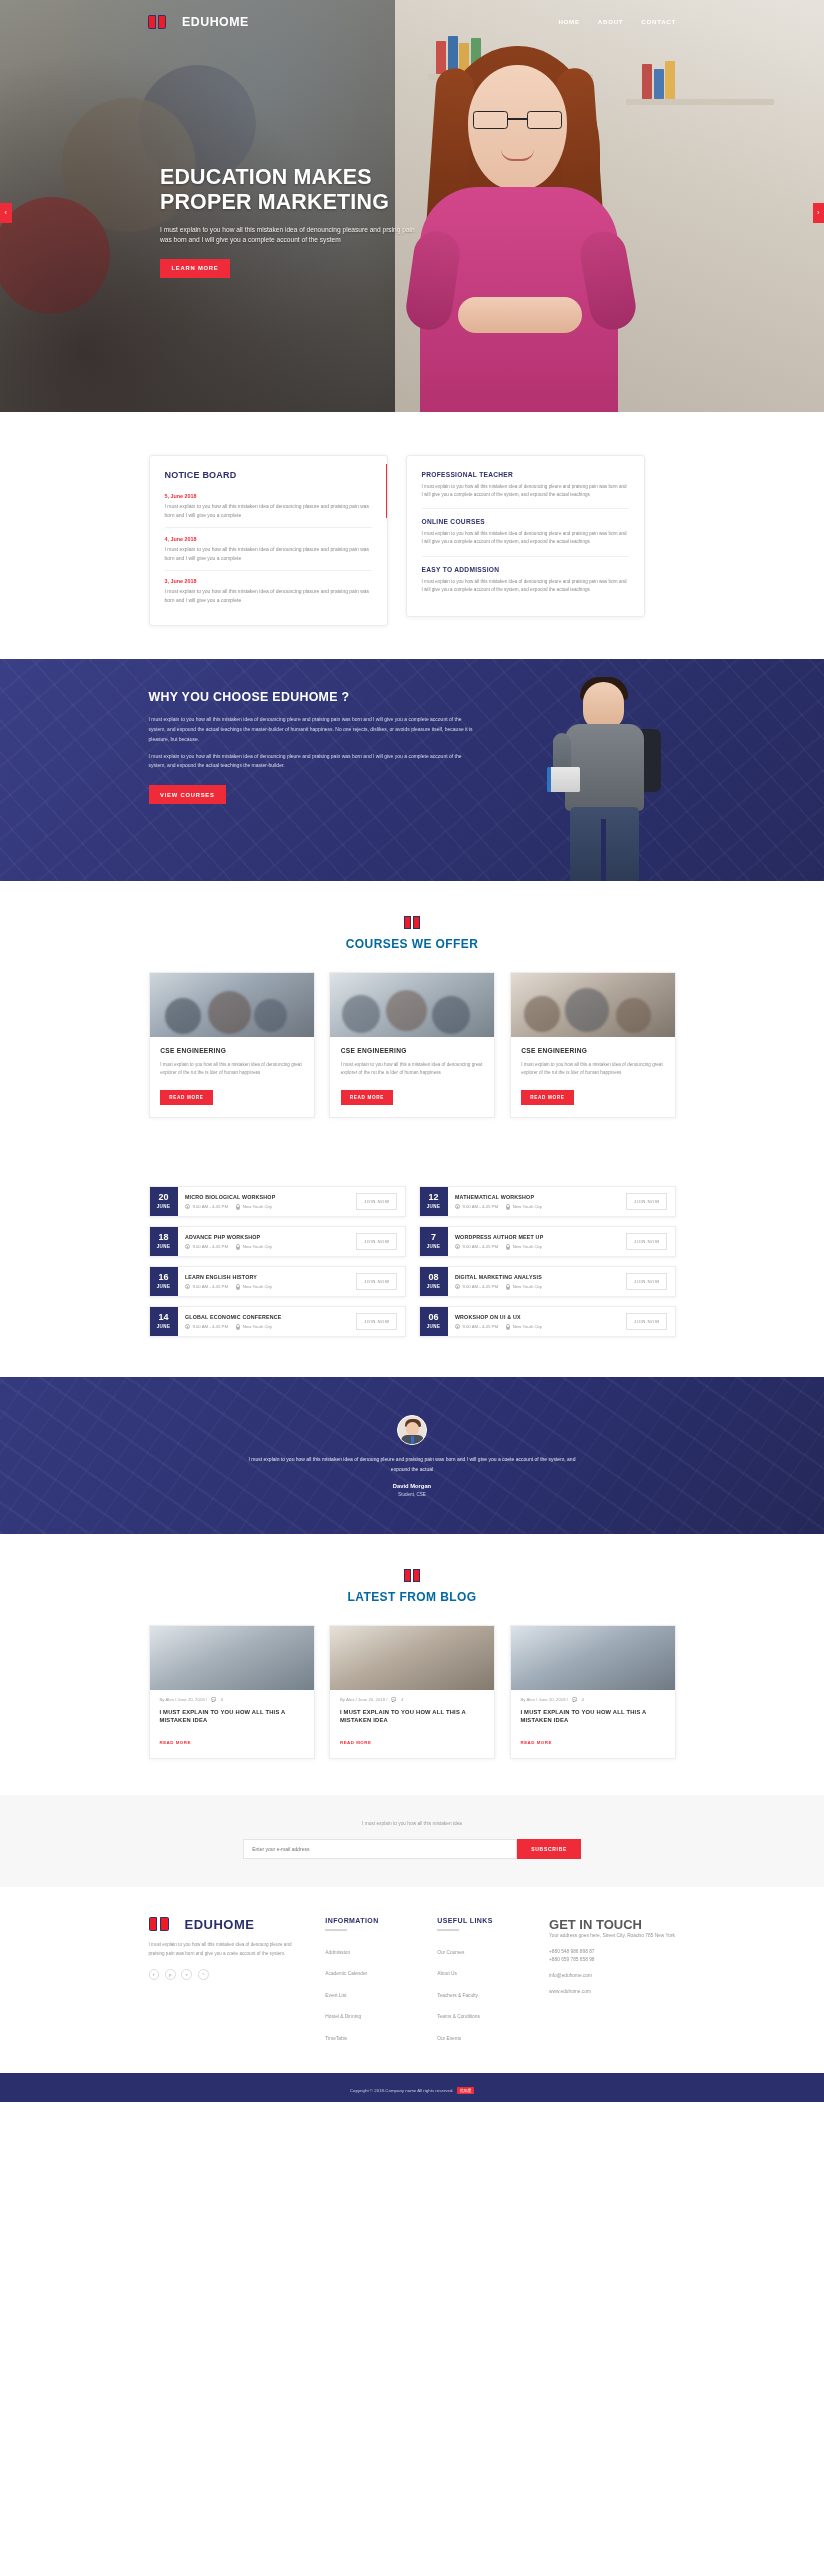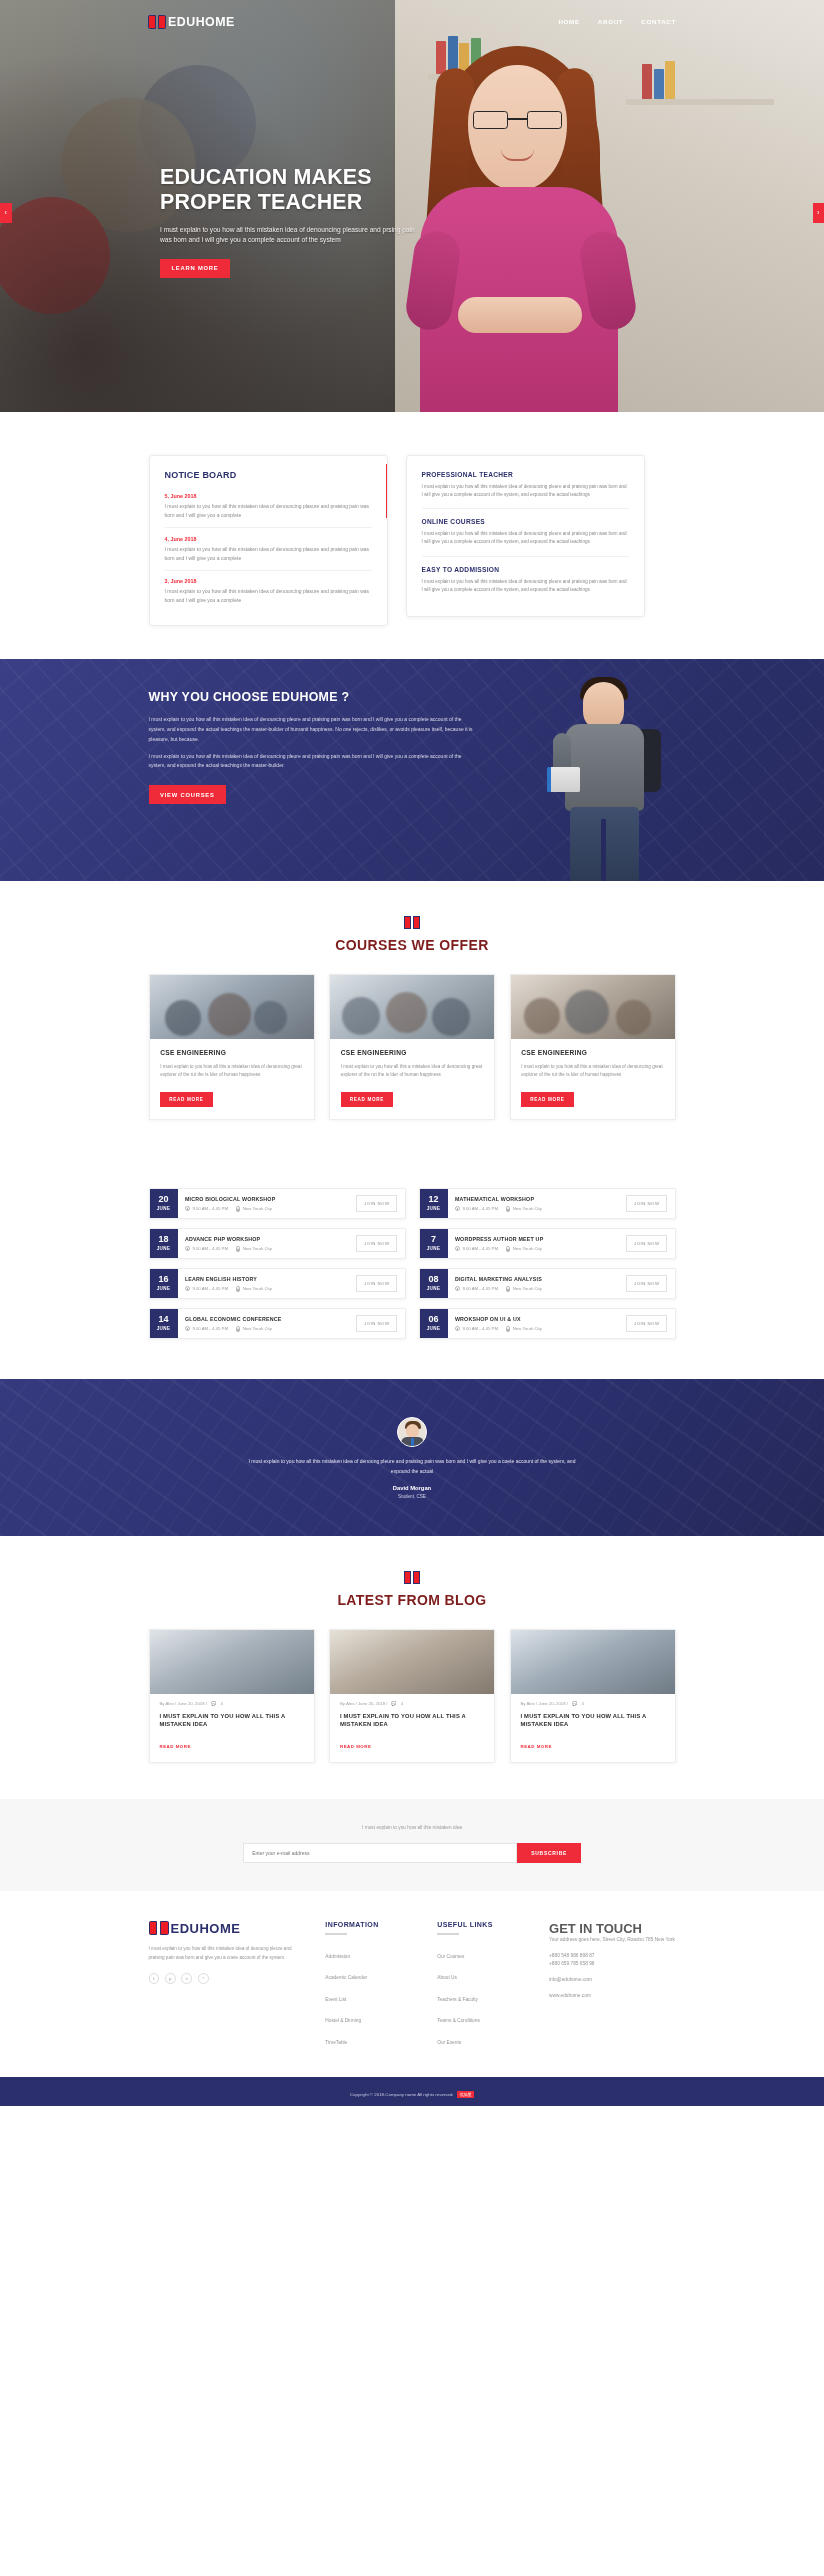--- a/index.html
+++ b/index.html
@@ -92,21 +92,21 @@
     border-radius:20px;
   }
   .hp-hair-front-l{left:43px; transform:rotate(4deg)}
   .hp-hair-front-r{left:175px; transform:rotate(-4deg)}
 
   .hero-nav {
     position:absolute; top:0; left:0; right:0; height:43px; z-index:40;
     display:flex; align-items:center; justify-content:space-between;
     padding:0 148px;
   }
-  .brand { display:flex; align-items:flex-start; gap:2px; }
+  .brand { display:flex; align-items:flex-start; gap:16px; }
   .brand-mark { width:18px; height:14px; position:relative; flex:0 0 auto; }
   .brand-mark .pg {
     position:absolute; top:0; width:8.2px; height:14px; background:#ee1c25;
     border:1.2px solid #2b2f6b;
   }
   .brand-mark .pg.l{left:0; border-radius:1.6px 0 0 1.6px;}
   .brand-mark .pg.r{right:0; border-radius:0 1.6px 1.6px 0;}
   .brand-name {
     font-size:12.4px; font-weight:bold; letter-spacing:0.5px; color:#fff;
   }
@@ -224,21 +224,21 @@
   .sec { padding:35px 0 0; background:#fff; }
   .sec-head { text-align:center; margin-bottom:21.4px; }
   .sec-icon { width:16.5px; height:13px; position:relative; margin:0 auto 7.4px; }
   .sec-icon .pg {
     position:absolute; top:0; width:7.4px; height:13px; background:#ee1c25;
     border:1.2px solid #2b2f6b;
   }
   .sec-icon .pg.l{left:0}
   .sec-icon .pg.r{right:0}
   .sec-head h2 {
-    font-size:14px; font-weight:bold; color:#7f1d1d; letter-spacing:0.4px;
+    font-size:12px; font-weight:bold; color:#0369a1; letter-spacing:0.4px;
   }
 
   
   .courses-row { display:flex; gap:13px; justify-content:space-between; padding-bottom:33px; }
   .course-card { width:166px; background:#fff; border:0.8px solid #ededed; box-shadow:0 0.8px 4.1px rgba(0,0,0,.07); }
   .course-thumb { width:100%; height:64px; position:relative; overflow:hidden; }
   .ct1{background:linear-gradient(150deg,#cfd6dc 0%,#9aa6b2 42%,#6d757e 100%)}
   .ct2{background:linear-gradient(150deg,#dde3e7 0%,#a9b3bc 46%,#78828b 100%)}
   .ct3{background:linear-gradient(150deg,#e3dcd4 0%,#b3a89c 46%,#7e756b 100%)}
   .ct-blob{position:absolute;border-radius:50%;filter:blur(0.8px)}
@@ -415,21 +415,21 @@
       <nav>
         <a href="#">HOME</a>
         <a href="#">ABOUT</a>
         <a href="#">CONTACT</a>
       </nav>
     </div>
 
     <div class="hero-copy">
       <h1>
         <span>EDUCATION MAKES</span><br>
-        <span>PROPER TEACHER</span>
+        <span>PROPER MARKETING</span>
       </h1>
       <p>I must explain to you how all this mistaken idea of denouncing pleasure and prsing pain was born and I will give you a complete account of the system</p>
       <a href="#" class="btn-red">LEARN MORE</a>
     </div>
 
     <div class="hero-arrow left">‹</div>
     <div class="hero-arrow right">›</div>
   </section>
 
   <section class="notice-section">

